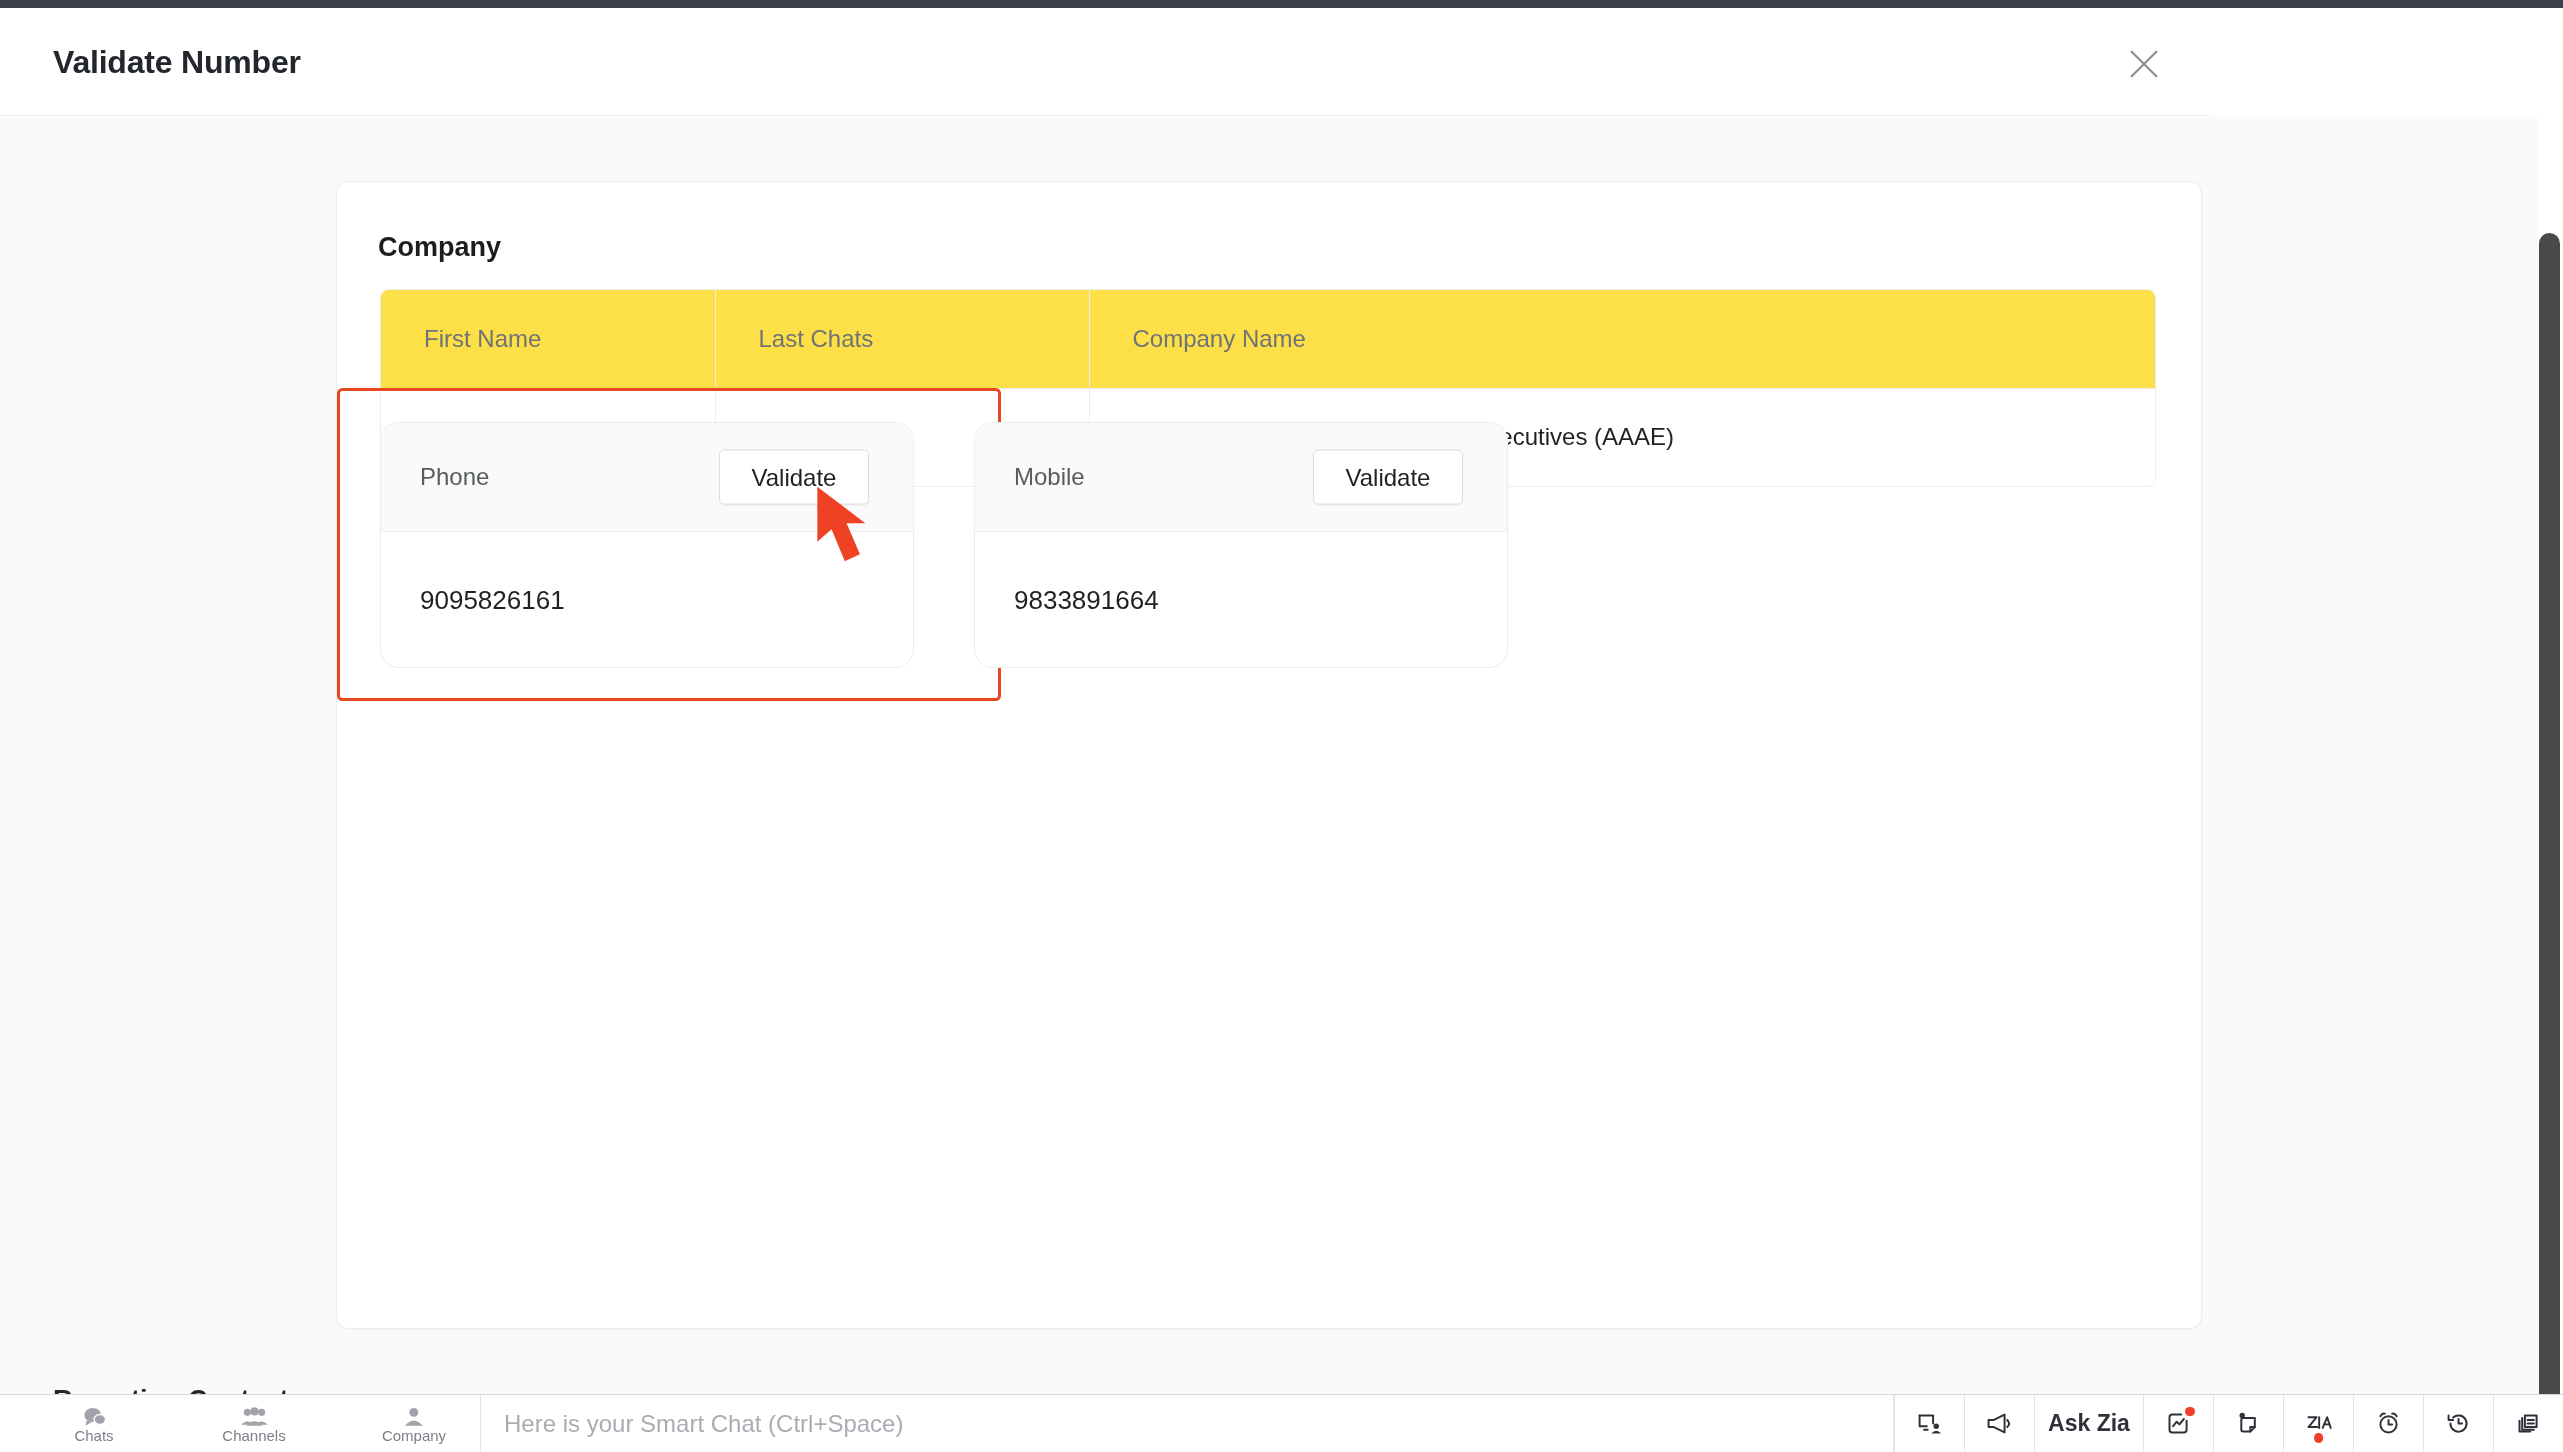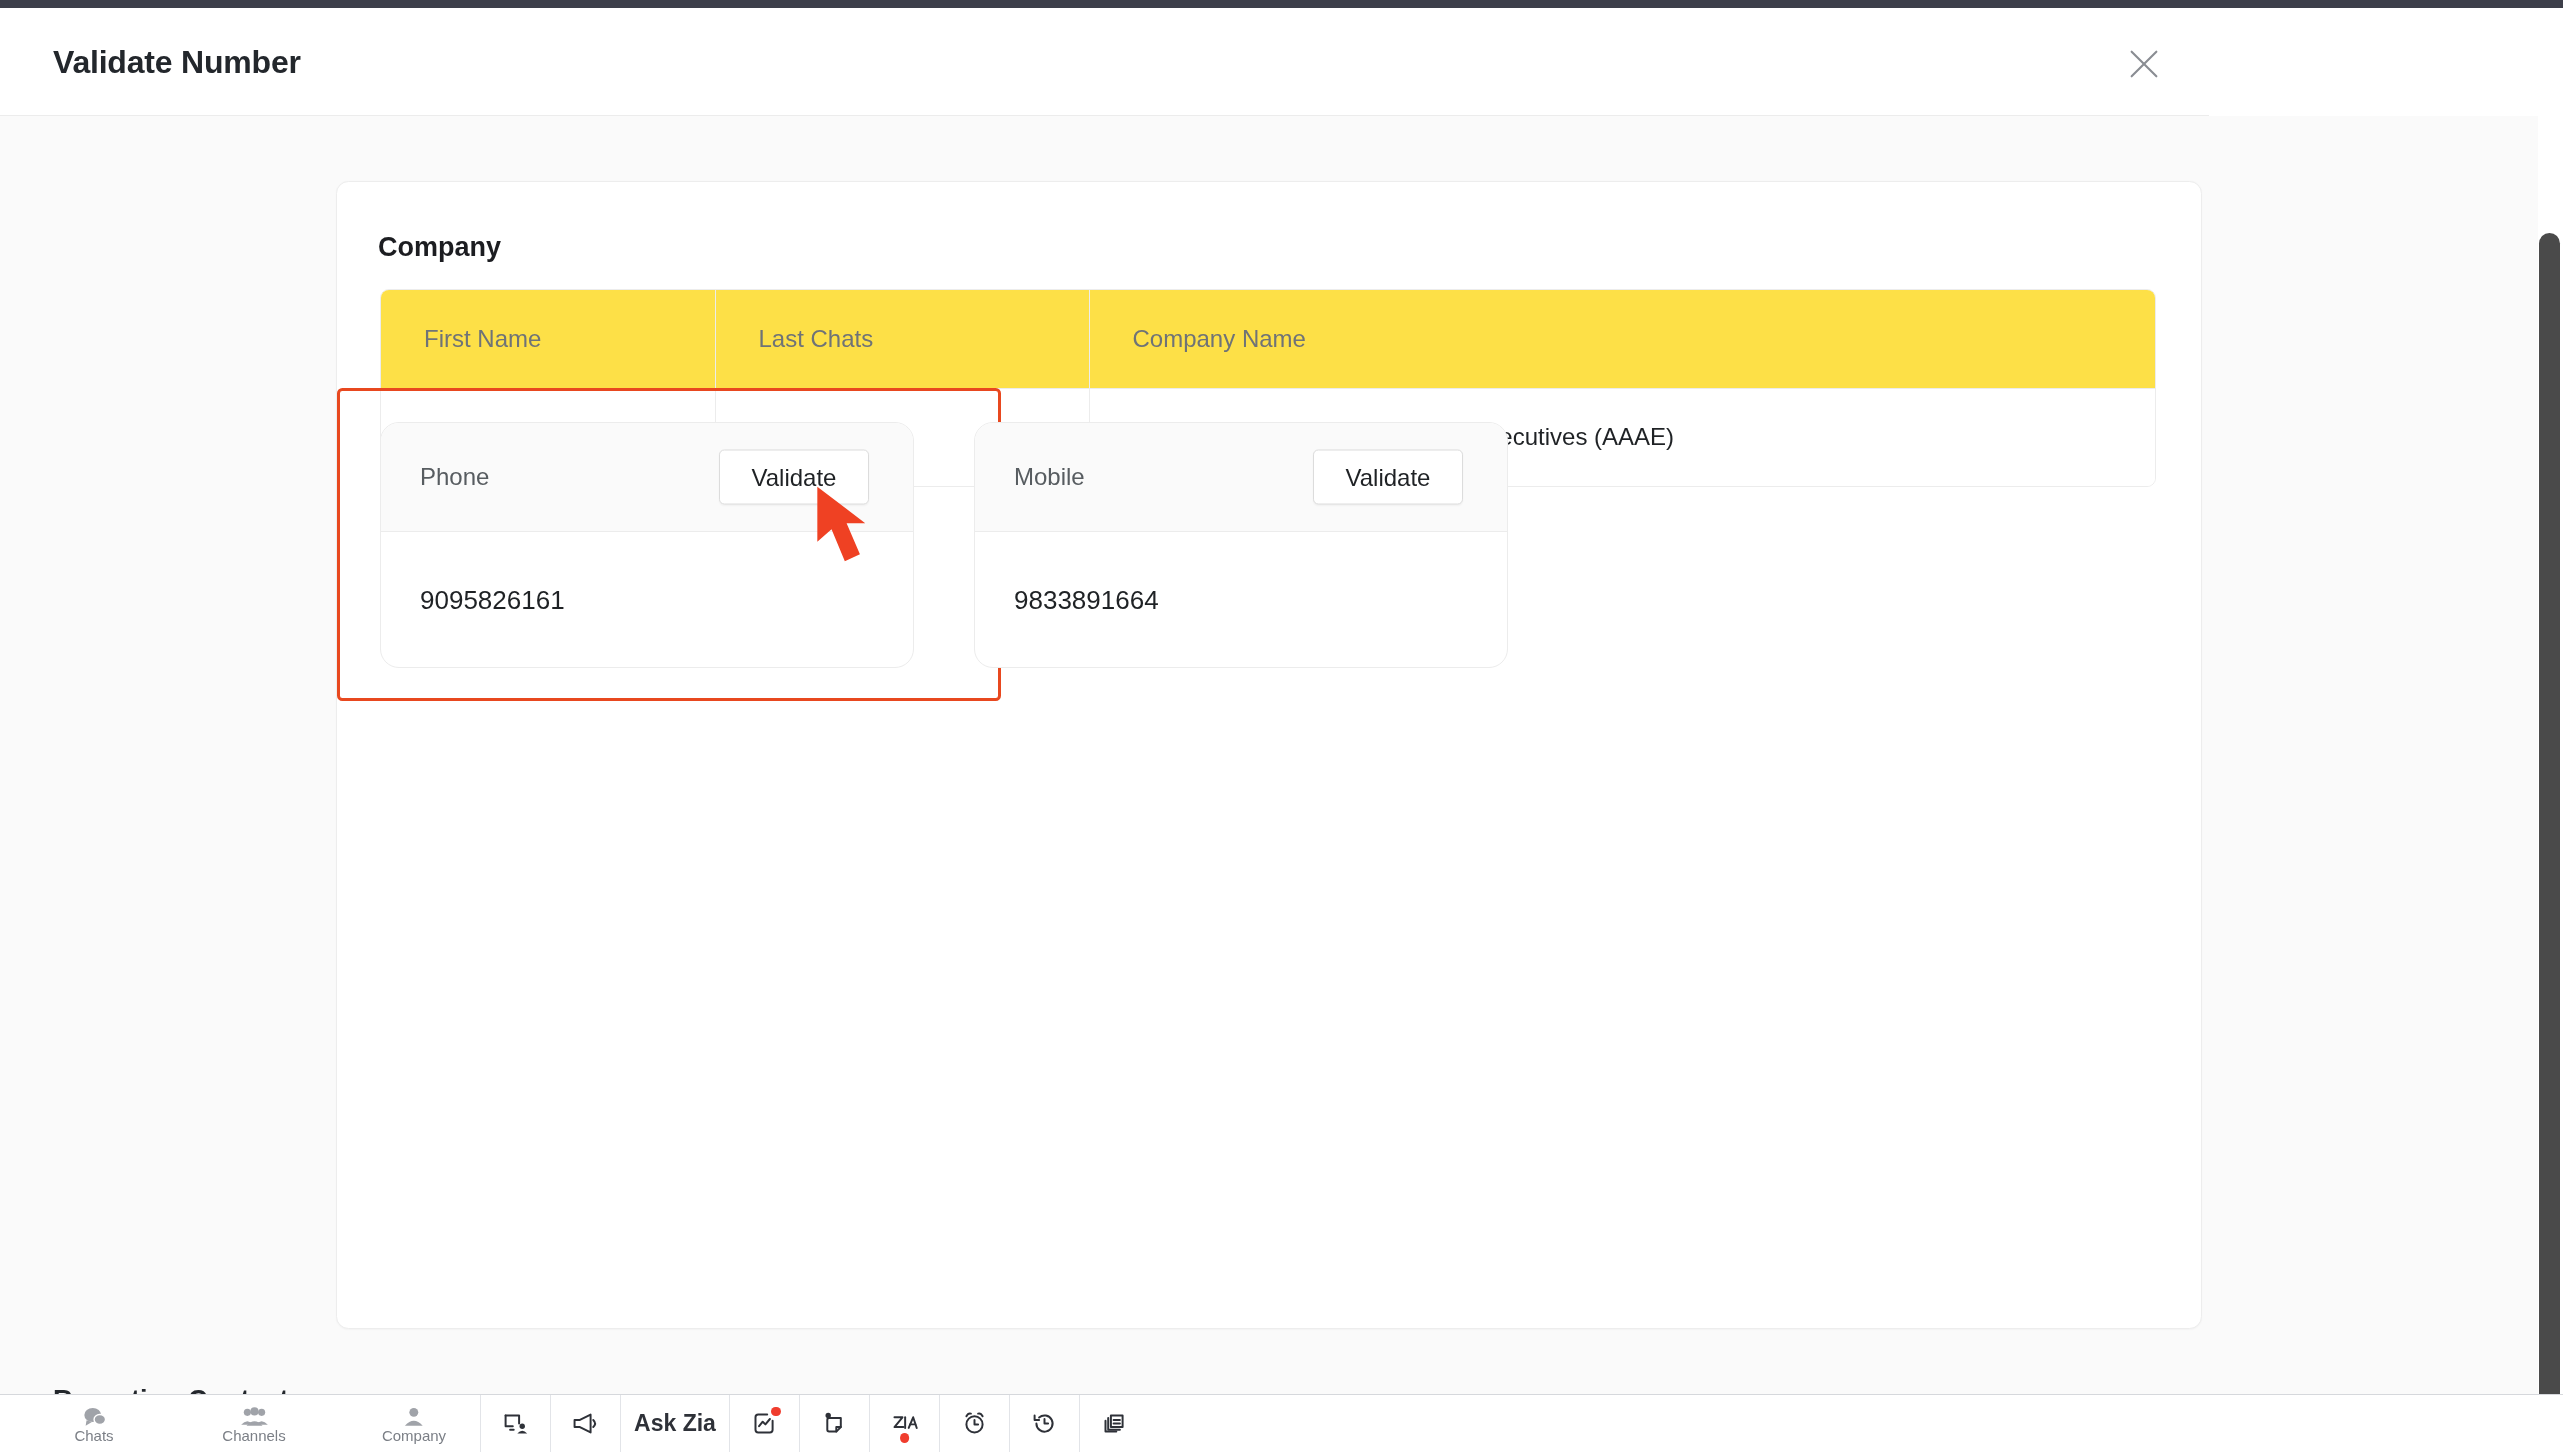--- a/index.html
+++ b/index.html
@@ -335,20 +335,23 @@
           <svg width="19.6" height="19.6" viewBox="0 0 22 22" fill="#a0a3a9">
             <circle cx="11" cy="6" r="5"></circle>
             <path d="M1 21 q10 -11 20 0 Z"></path>
           </svg>
         </span>
         <span class="tb-text">Company</span>
       </div>
 
     </div>
 
+    <div class="tb-search">
+      <input type="text" placeholder="Here is your Smart Chat (Ctrl+Space)" style="">
+    </div>
 
     <div class="tb-right">
 
       <div class="tb-btn">
         <svg width="27" height="27" viewBox="0 0 30 30" fill="none" stroke="#2e3138" stroke-width="2.2" stroke-linecap="round" stroke-linejoin="round">
           <path d="M4 6 h15 v9"></path>
           <path d="M4 6 v12 h8"></path>
           <circle cx="22.5" cy="18" r="3" fill="#2e3138" stroke="none"></circle>
           <path d="M17 26 q5.5 -6 11 0" fill="#2e3138" stroke="none"></path>
           <path d="M9 22 h4"></path>

